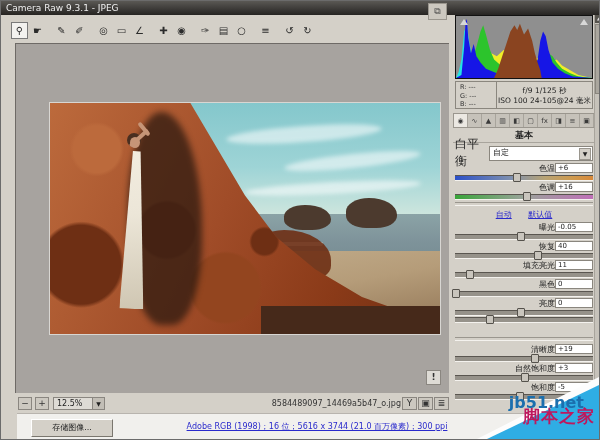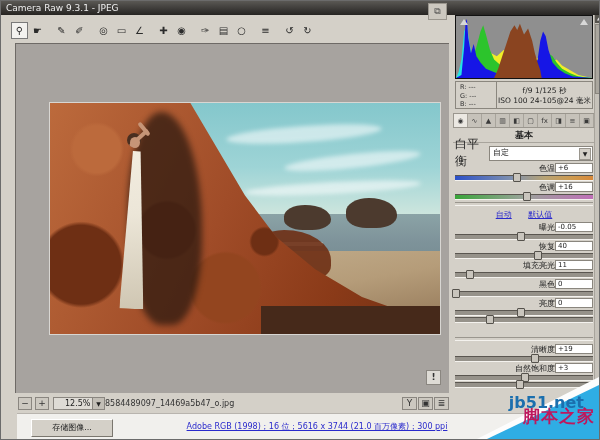--- a/index.html
+++ b/index.html
@@ -55,24 +55,24 @@
          background:linear-gradient(175deg,#f2ecdf,var(--dress) 40%,#cfc6b2 100%);
          clip-path:polygon(34% 0,66% 0,100% 100%,0 100%);transform:rotate(2deg);}
   .fgrocks{left:54%;top:88%;width:46%;height:12%;background:#46291a;}
   .warnbtn{position:absolute;right:8px;bottom:8px;width:13px;height:13px;background:#dedbd5;
            border:1px solid #8a8680;font-size:9px;font-weight:bold;text-align:center;line-height:12px;color:#333;}
   
   .zoombar{position:absolute;left:14px;top:392px;width:434px;height:20px;display:flex;align-items:center;}
   .zbtn{width:14px;height:13px;border:1px solid #8a8680;background:#ccc8c0;font-size:9px;line-height:11px;
         text-align:center;margin-left:3px;color:#333;box-sizing:border-box;}
   .zsel{margin-left:4px;width:40px;height:13px;border:1px solid #8a8680;background:#dedbd5;font-size:8px;
-        line-height:12px;padding-left:11px;box-sizing:border-box;}
+        line-height:12px;padding-left:3px;box-sizing:border-box;}
   .zarrow{width:12px;height:13px;border:1px solid #8a8680;border-left:none;background:#c2beb6;font-size:6px;
         text-align:center;line-height:12px;box-sizing:border-box;}
-  .fname{flex:1;text-align:left;font-size:8px;color:#333;}
+  .fname{flex:1;text-align:right;font-size:8px;color:#333;}
   .zright{display:flex;}
   .zright .zbtn{margin-left:1px;width:15px;}
   
   .footer{position:absolute;left:16px;top:412px;width:600px;height:25px;background:#f1f0ed;border-top:1px solid #b8b4ae;}
   .savebtn{position:absolute;left:14px;top:5px;width:80px;height:16px;background:#d4d0c8;
            border:1px solid;border-color:#fff #7a766e #7a766e #fff;font-size:8px;text-align:center;line-height:15px;}
   .workflow{position:absolute;left:0;top:7px;width:600px;text-align:center;font-size:8px;color:#2a2acc;
             text-decoration:underline;}
   
   .rpanel{position:absolute;left:448px;top:14px;width:152px;height:398px;}
@@ -340,20 +340,24 @@
           <div class="srow">
             <div class="slabel-row">
               <span class="slabel">自然饱和度</span>
               <span class="svalbox">+3</span>
             </div>
             <div class="strack track-neutral">
               <div class="shandle" style="left: calc(51% - 4px);"></div>
             </div>
           </div>
           <div class="srow">
+            <div class="slabel-row">
+              <span class="slabel">饱和度</span>
+              <span class="svalbox">-5</span>
+            </div>
             <div class="strack track-neutral">
               <div class="shandle" style="left: calc(47% - 4px);"></div>
             </div>
           </div>
         </div>
     </div>
   </div>
 
   <div class="sbar">
     <div class="sarrow up">▲</div>

